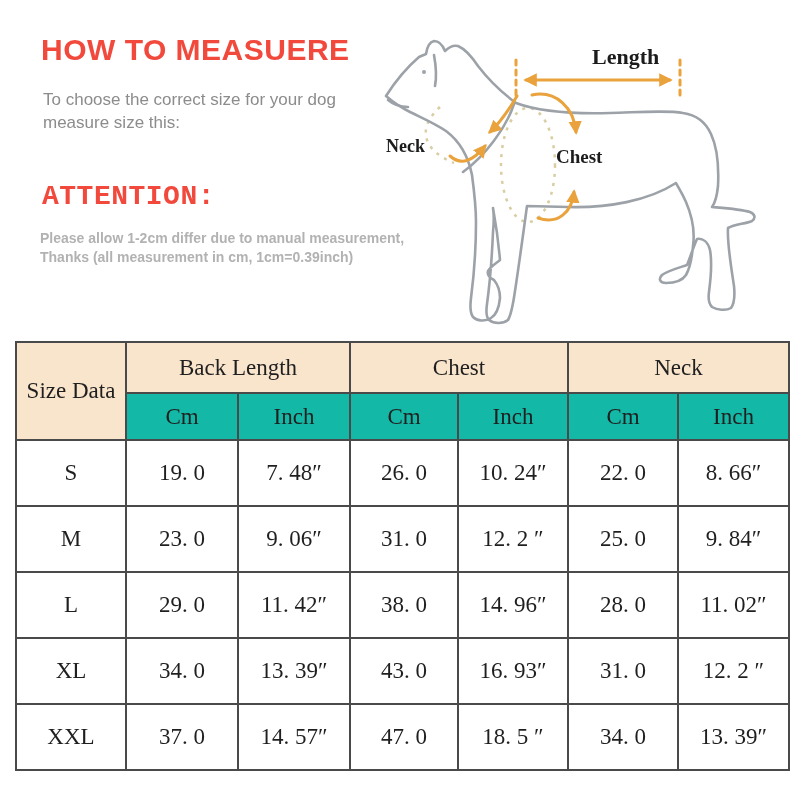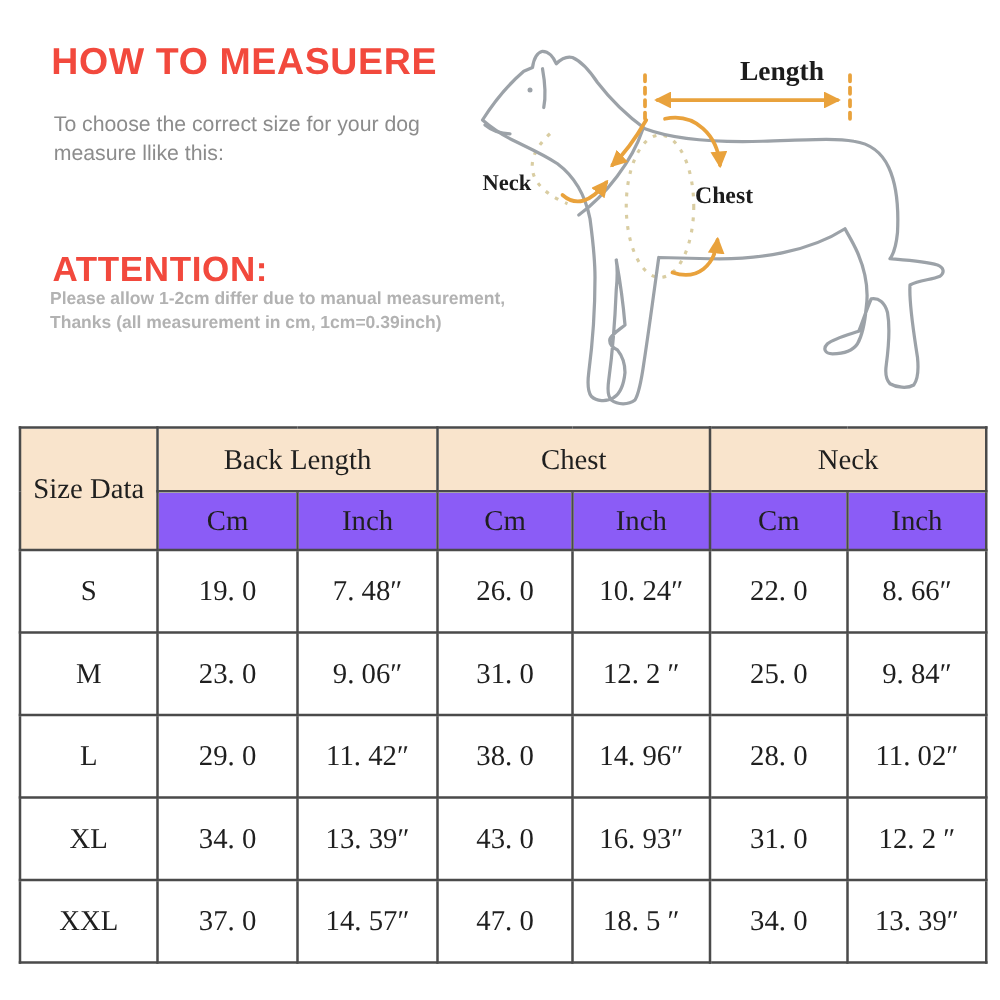--- a/index.html
+++ b/index.html
@@ -11,22 +11,22 @@
   .title{
     position:absolute;left:41px;top:33px;margin:0;
     font-size:30px;font-weight:700;color:#f2493d;letter-spacing:0.5px;
     font-family:"Liberation Sans",sans-serif;
   }
   .intro{
     position:absolute;left:43px;top:88px;margin:0;width:300px;
     font-size:17px;line-height:23px;color:#8c8c8c;font-weight:400;
   }
   .attn-title{
-    position:absolute;left:42px;top:200px;margin:0;
-    font-size:28px;font-weight:700;color:#f2493d;letter-spacing:0.5px;
+    position:absolute;left:42px;top:181px;margin:0;
+    font-size:28px;font-weight:700;color:#f2493d;letter-spacing:0.5px;font-family:Liberation Mono, monospace;
   }
   .attn-text{
     position:absolute;left:40px;top:229px;margin:0;width:400px;
     font-size:14px;line-height:19px;font-weight:700;color:#b2b2b2;
   }
   
   .dog-svg{position:absolute;left:360px;top:0px;}
   .diag-label{
     position:absolute;color:#1c1c1c;font-weight:700;
     font-family:"Liberation Serif",serif;
@@ -38,40 +38,40 @@
   table.size{
     position:absolute;left:15px;top:341px;width:773px;
     border-collapse:collapse;table-layout:fixed;
     font-family:"Liberation Serif",serif;color:#1f1f1f;
   }
   table.size td{
     border:2px solid #4a4a4a;text-align:center;vertical-align:middle;
     font-size:23px;padding:0;overflow:hidden;
   }
   tr.h1 td{height:49px;background:#f9e4cc;}
-  tr.h2 td{height:45px;background:#8b5cf6;}
+  tr.h2 td{height:45px;background:#14b8a6;}
   tr.datarow td{height:64px;background:#ffffff;}
   td.corner{
     background:
       linear-gradient(to bottom right,
         rgba(0,0,0,0) calc(50% - 1px),
         #4a4a4a calc(50% - 1px),
         #4a4a4a calc(50% + 1px),
         rgba(0,0,0,0) calc(50% + 1px)),
       #f9e4cc;
   }
 </style>
 </head>
 <body>
 
 <div class="canvas">
 
   <h1 class="title">HOW TO MEASUERE</h1>
   <p class="intro"><span>To choose the correct size for your dog</span><br>
-    <span>measure llike this:</span></p>
+    <span>measure size this:</span></p>
   <h2 class="attn-title">ATTENTION:</h2>
   <p class="attn-text"><span>Please allow 1-2cm differ due to manual measurement,</span><br>
     <span>Thanks (all measurement in cm, 1cm=0.39inch)</span></p>
 
   <svg class="dog-svg" width="440" height="335" viewBox="0 0 440 335">
     <defs>
       <marker id="ah" viewBox="0 0 10 10" refX="8" refY="5" markerWidth="4.5" markerHeight="4.5" orient="auto-start-reverse">
         <path d="M0,0 L10,5 L0,10 z" fill="#e9a23c"></path>
       </marker>
     </defs>

